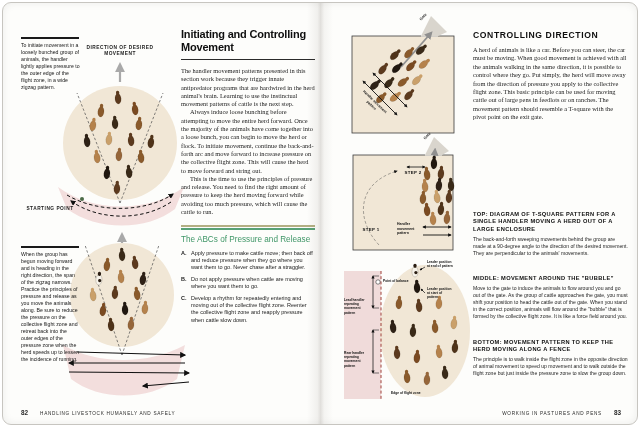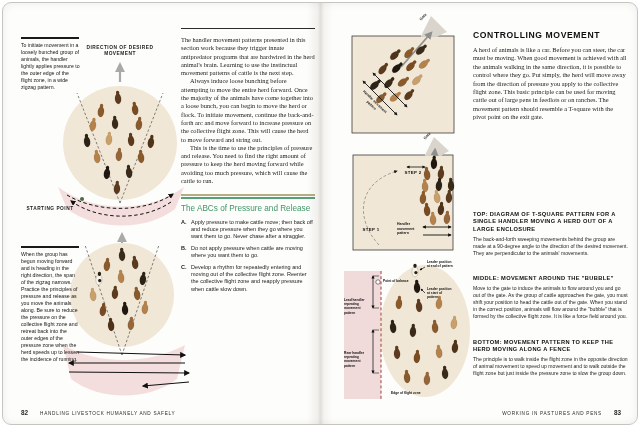--- a/index.html
+++ b/index.html
@@ -227,20 +227,21 @@
     <div class="side-note" style="top:34px;">
       <div class="rule"></div>
       <p>To initiate movement in a loosely bunched group of animals, the handler lightly applies pressure to the outer edge of the flight zone, in a wide zigzag pattern.</p>
     </div>
     <div class="side-note" style="top:243px;">
       <div class="rule"></div>
       <p>When the group has begun moving forward and is heading in the right direction, the span of the zigzag narrows. Practice the principles of pressure and release as you move the animals along. Be sure to reduce the pressure on the collective flight zone and retreat back into the outer edges of the pressure zone when the herd speeds up to lessen the incidence of running.</p>
     </div>
 
     <div class="article">
+      <h1>Initiating and Controlling Movement</h1>
       <div class="title-rule"></div>
       <p class="body">The handler movement patterns presented in this section work because they trigger innate antipredator programs that are hardwired in the herd animal's brain. Learning to use the instinctual movement patterns of cattle is the next step.</p>
       <p class="body indent">Always induce loose bunching before attempting to move the entire herd forward. Once the majority of the animals have come together into a loose bunch, you can begin to move the herd or flock. To initiate movement, continue the back-and-forth arc and move forward to increase pressure on the collective flight zone. This will cause the herd to move forward and string out.</p>
       <p class="body indent">This is the time to use the principles of pressure and release. You need to find the right amount of pressure to keep the herd moving forward while avoiding too much pressure, which will cause the cattle to run.</p>
       <div class="abc">
         <div class="rule-olive"></div>
         <div class="rule-green"></div>
         <h2>The ABCs of Pressure and Release</h2>
         <div class="abc-item">
           <span class="abc-letter">A.</span>
@@ -501,21 +502,21 @@
     <div class="tinylab" style="left:76px;top:219px;width:25px;">Handler movement pattern</div>
 
     <div class="micro" style="left:23px;top:295px;width:27px;">Lead handler repeating movement pattern</div>
     <div class="micro" style="left:62px;top:276px;width:42px;">Point of balance</div>
     <div class="micro" style="left:106px;top:257px;width:26px;">Leader position at end of pattern</div>
     <div class="micro" style="left:106px;top:284px;width:26px;">Leader position at start of pattern</div>
     <div class="micro" style="left:23px;top:348px;width:27px;">Rear handler repeating movement pattern</div>
     <div class="micro" style="left:70px;top:388px;width:60px;">Edge of flight zone</div>
 
     <div class="r-article">
-      <h2>CONTROLLING MOVEMENT</h2>
+      <h2>CONTROLLING DIRECTION</h2>
       <p>A herd of animals is like a car. Before you can steer, the car must be moving. When good movement is achieved with all the animals walking in the same direction, it is possible to control where they go. Put simply, the herd will move away from the direction of pressure you apply to the collective flight zone. This basic principle can be used for moving cattle out of large pens in feedlots or on ranches. The movement pattern should resemble a T-square with the pivot point on the exit gate.</p>
     </div>
 
     <div class="caption" style="top:208px;">
       <h3>TOP: DIAGRAM OF T-SQUARE PATTERN FOR A SINGLE HANDLER MOVING A HERD OUT OF A LARGE ENCLOSURE</h3>
       <p>The back-and-forth sweeping movements behind the group are made at a 90-degree angle to the direction of the desired movement. They are perpendicular to the animals' movements.</p>
     </div>
     <div class="caption" style="top:272px;">
       <h3>MIDDLE: MOVEMENT AROUND THE "BUBBLE"</h3>
       <p>Move to the gate to induce the animals to flow around you and go out of the gate. As the group of cattle approaches the gate, you must shift your position to head the cattle out of the gate. When you stand in the correct position, animals will flow around the "bubble" that is formed by the collective flight zone. It is like a force field around you.</p>

